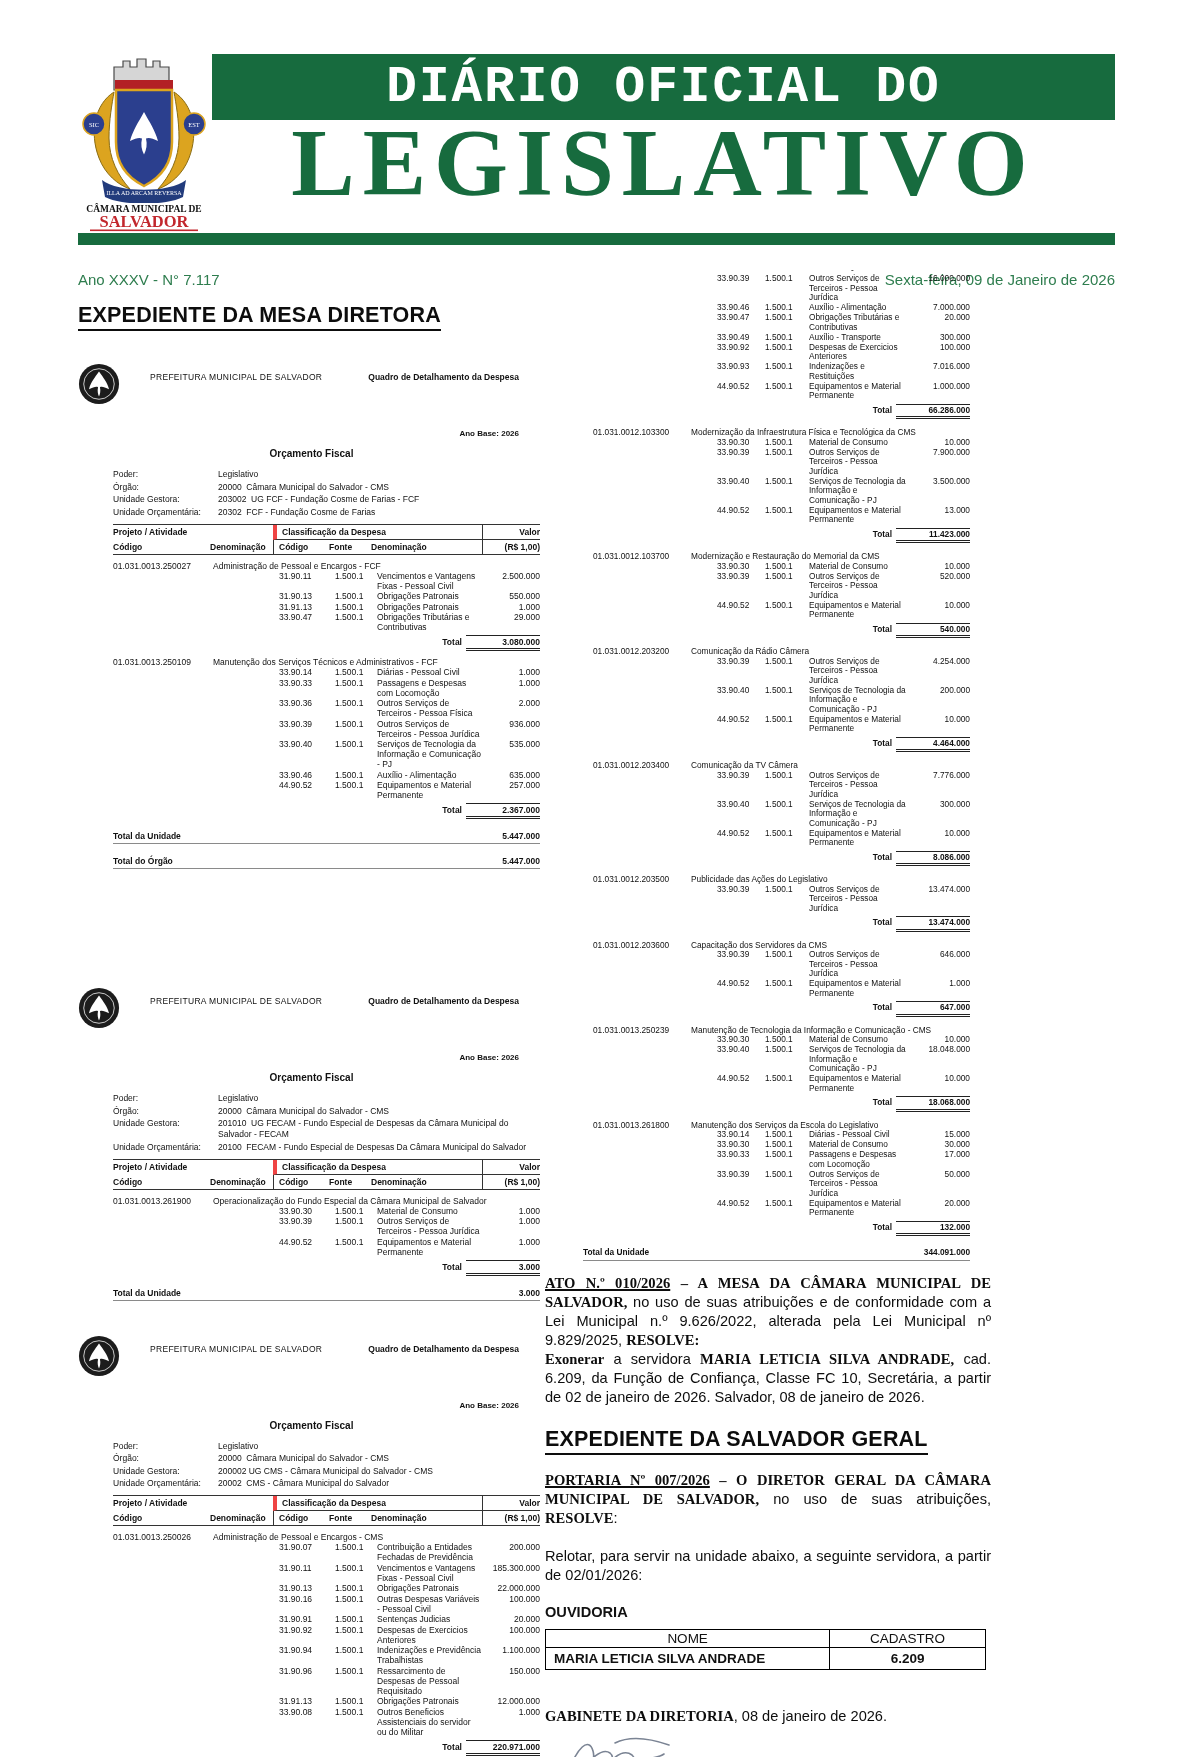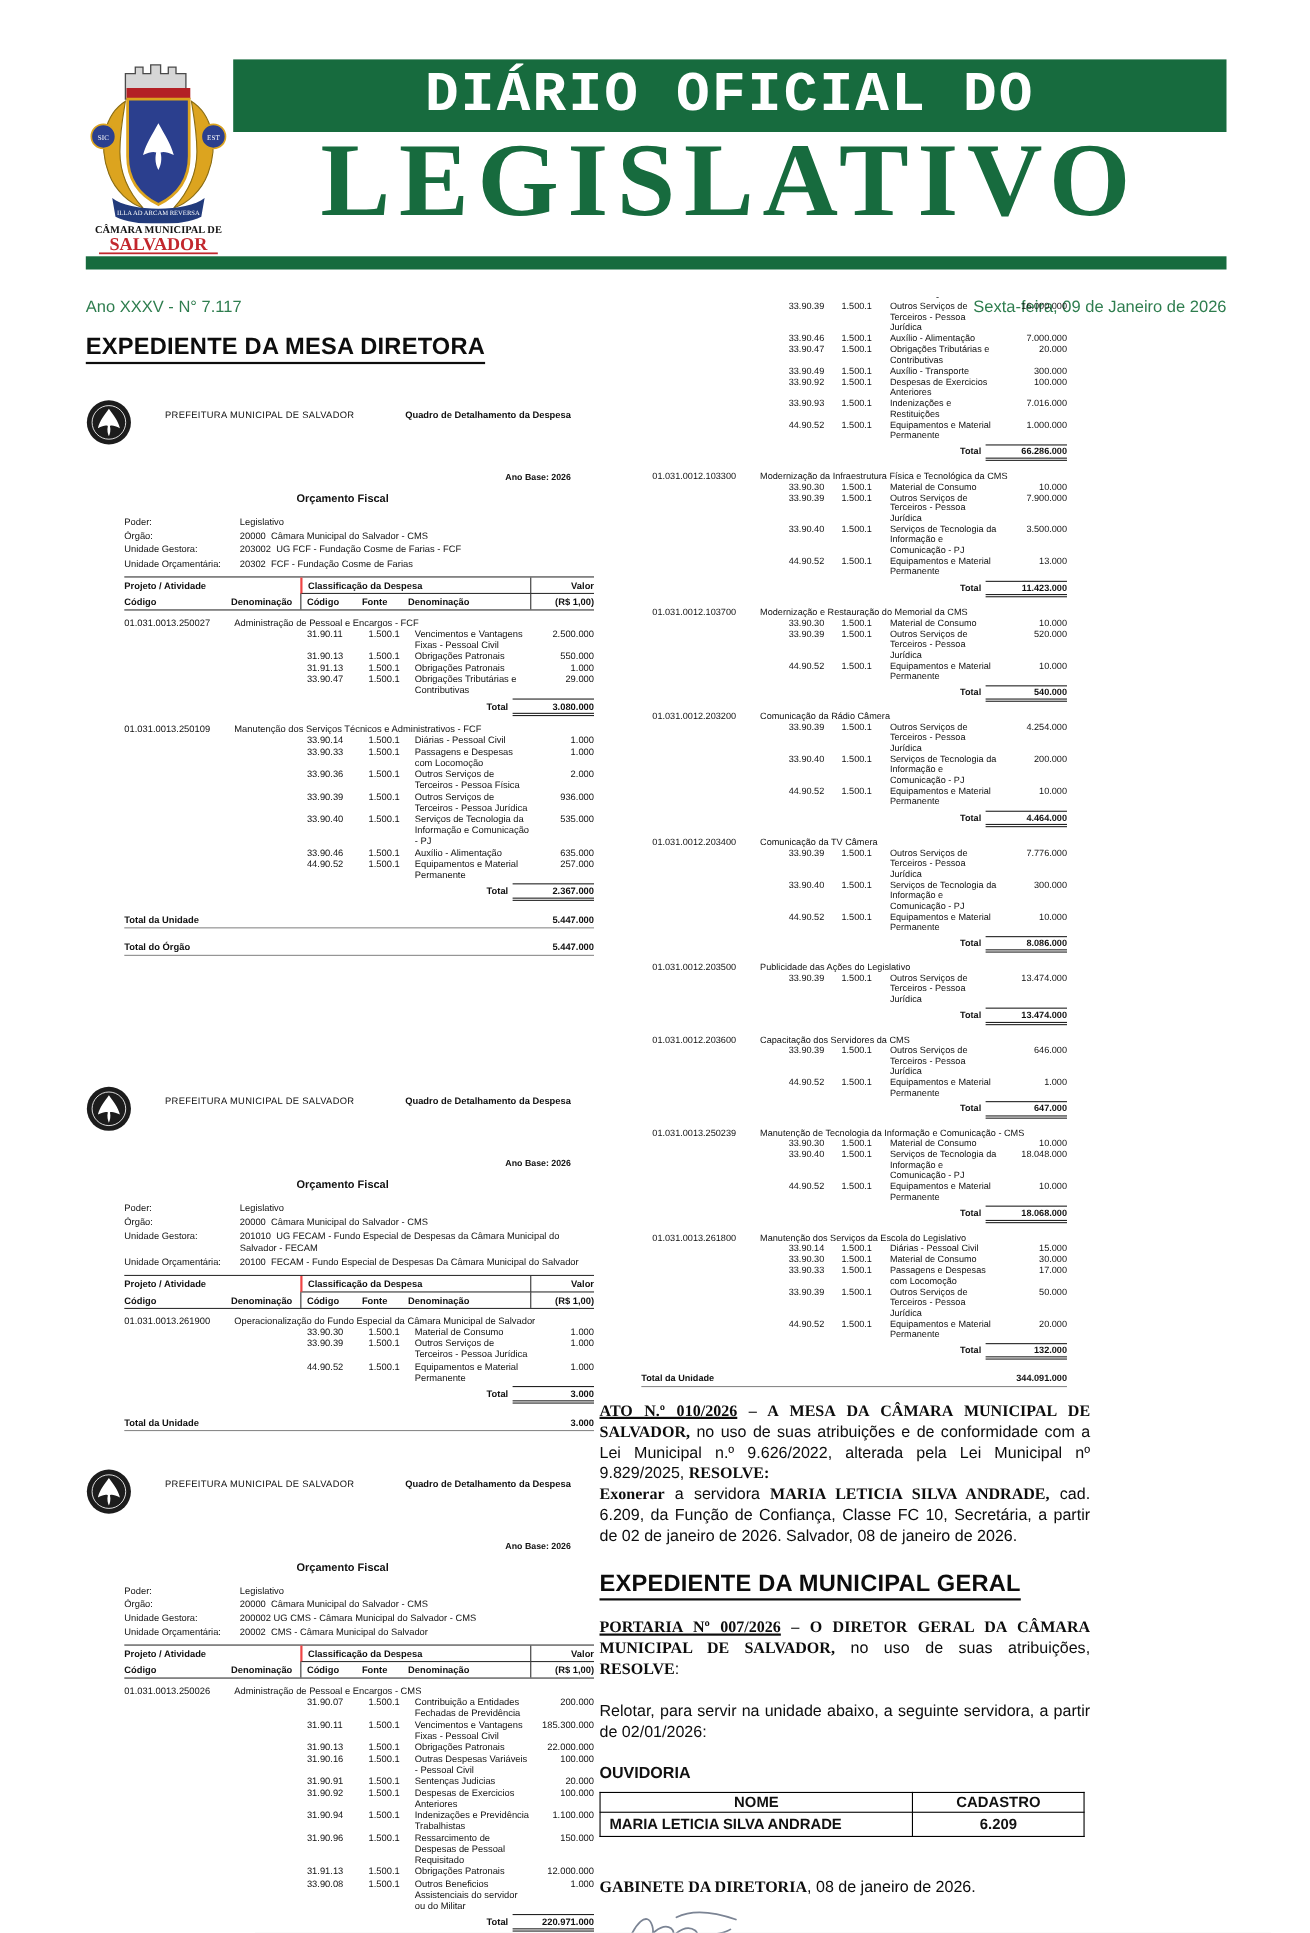--- a/index.html
+++ b/index.html
@@ -47,21 +47,21 @@
   .q-orc{text-align:center;font-weight:bold;font-size:10px;margin:10px 0 10px;}
   .qmeta{margin-left:35px;width:427px;font-size:8.5px;line-height:11px;}
   .qmeta-row{display:grid;grid-template-columns:105px 1fr;margin-bottom:1.5px;}
   .qmeta-val{white-space:pre-wrap;}
 
   .qtable{margin-left:35px;width:427px;font-size:8.5px;line-height:10px;margin-top:6px;}
   .tbl-right{margin-left:38px;width:387px;font-size:8.3px;line-height:9.5px;margin-top:0;}
 
   .thr1{display:grid;grid-template-columns:160px 1fr 58px;border-top:1px solid #333;font-weight:bold;}
   .thr1 span{padding-top:2px;padding-bottom:2px;}
-  .thr1 .g2{border-left:2px solid #ef4444;border-bottom:1px solid #333;padding-left:5px;}
+  .thr1 .g2{border-left:4px solid #ef4444;border-bottom:1px solid #333;padding-left:5px;}
   .thr1 .g3{border-left:1px solid #333;border-bottom:1px solid #333;text-align:right;}
   .thr2{display:grid;grid-template-columns:97px 63px 56px 42px 1fr 58px;border-bottom:1px solid #333;font-weight:bold;}
   .thr2 span{padding-top:2px;padding-bottom:2px;}
   .thr2 .c2{border-left:1px solid #333;padding-left:5px;}
   .thr2 .c5{border-left:1px solid #333;text-align:right;}
 
   .sechead{display:grid;grid-template-columns:94px 1fr;column-gap:6px;margin-top:6px;}
   .tbl-right .sechead{grid-template-columns:92px 1fr;margin-top:9px;margin-left:10px;}
   .drow{display:grid;margin-bottom:0.5px;}
   .tbl-left .drow{padding-left:166px;grid-template-columns:56px 42px 104px 1fr;}
@@ -75,21 +75,21 @@
 
   
   .rtext{font-size:14.6px;line-height:19px;text-align:justify;color:#0d0d0d;}
   .rtext p{margin:0;}
   .b{font-weight:bold;font-family:Liberation Serif, serif;}
   .u{text-decoration:underline;text-decoration-thickness:1.5px;}
   #ato{margin-top:13px;}
   #portaria p{margin:0 0 19px;}
   .ouv{font-weight:bold;font-size:14.6px;margin:0 0 9px;}
   table.staff{border-collapse:collapse;width:441px;}
-  table.staff th{font-weight:bold;font-size:13.5px;border:1px solid #000;padding:1px 4px;text-align:center;}
+  table.staff th{font-weight:normal;font-size:13.5px;border:1px solid #000;padding:1px 4px;text-align:center;}
   table.staff td{font-weight:bold;font-size:13.5px;border:1px solid #000;padding:3px 8px;}
   table.staff td.cad{text-align:center;}
   .gab{margin-top:37px;text-align:left;}
   .sig{margin:4px 0 0 12px;height:62px;}
 </style>
 </head>
 <body>
 
 <div class="page">
 
@@ -720,21 +720,21 @@
           </div>
         </div>
       </div>
 
     <div class="rtext" id="ato">
         <p><span class="b u">ATO N.º 010/2026</span><span class="b"> – A MESA DA CÂMARA MUNICIPAL DE SALVADOR,</span><span> no uso de suas atribuições e de conformidade com a Lei Municipal n.º 9.626/2022, alterada pela Lei Municipal nº 9.829/2025, </span><span class="b">RESOLVE:</span></p>
         <p><span class="b">Exonerar</span><span> a servidora </span><span class="b">MARIA LETICIA SILVA ANDRADE,</span><span> cad. 6.209, da Função de Confiança, Classe FC 10, Secretária, a partir de 02 de janeiro de 2026. Salvador, 08 de janeiro de 2026.</span></p>
       </div>
 
     <div class="h2wrap">
-      <h2 class="doc">EXPEDIENTE DA MUNICIPAL GERAL</h2>
+      <h2 class="doc">EXPEDIENTE DA SALVADOR GERAL</h2>
     </div>
 
     <div class="rtext" id="portaria">
         <p><span class="b u">PORTARIA Nº 007/2026</span><span class="b"> – O DIRETOR GERAL DA CÂMARA MUNICIPAL DE SALVADOR,</span><span> no uso de suas atribuições, </span><span class="b">RESOLVE</span><span>:</span></p>
         <p><span>Relotar, para servir na unidade abaixo, a seguinte servidora, a partir de 02/01/2026:</span></p>
       </div>
 
     <div class="ouv">OUVIDORIA</div>
 
     <table class="staff">

